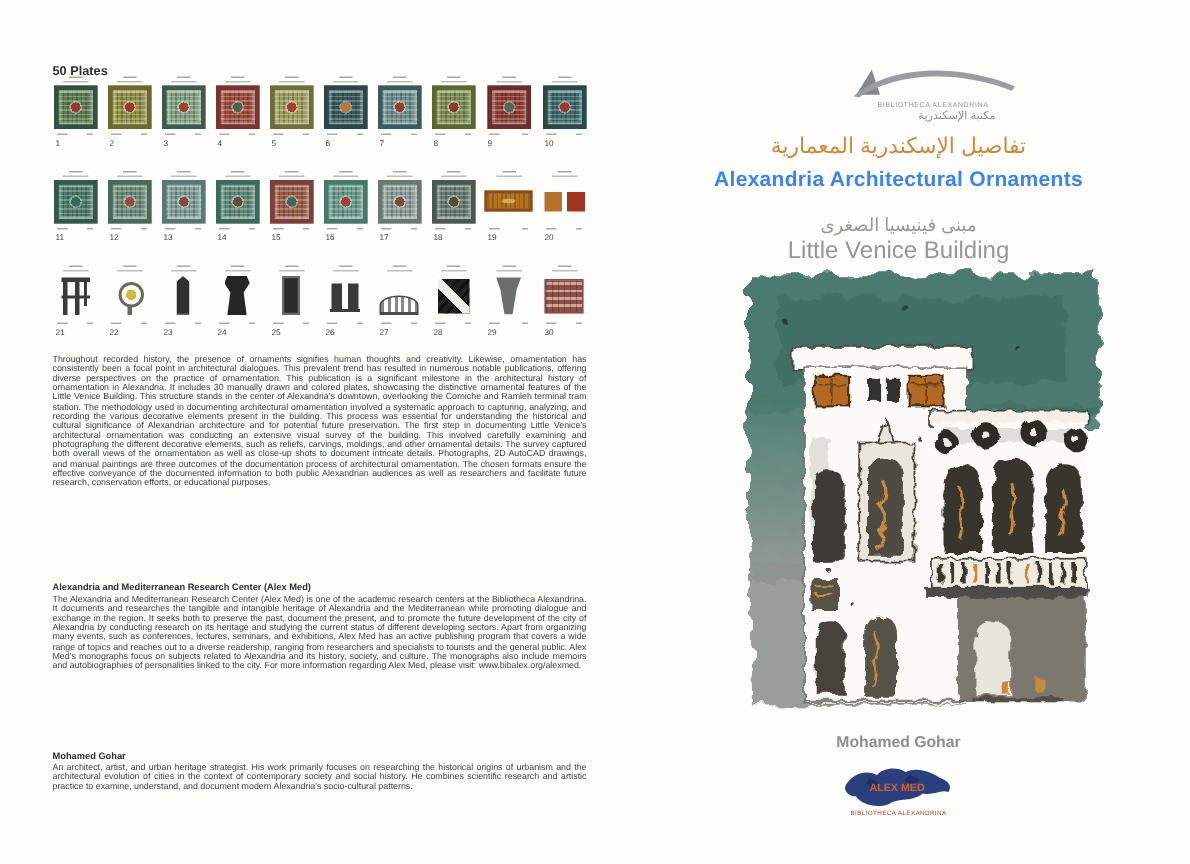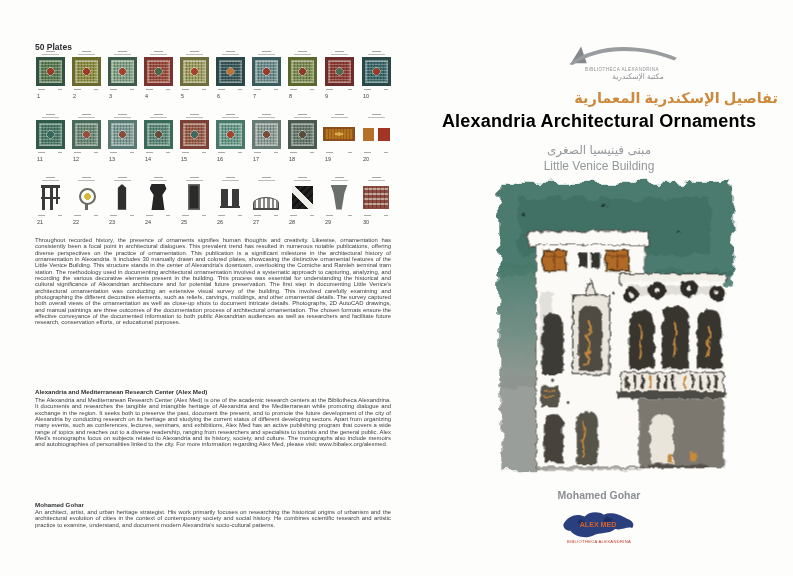--- a/index.html
+++ b/index.html
@@ -87,24 +87,24 @@
   .p-alexmed{top:355px;}
   .h-gohar{top:460px;}
   .p-gohar{top:467px;}
 
   
   .front{position:absolute;left:420px;top:40px;width:358px;text-align:center;}
   .ba-logo{position:absolute;top:0;left:0;width:358px;display:flex;flex-direction:column;align-items:center;transform:translateX(23px);}
   .ba-logo svg{display:block;}
   .ba-latin{font-size:4.6px;letter-spacing:.45px;color:#8e9194;margin-top:1px;}
   .ba-arabic{font-size:7.5px;color:#8e9194;margin-top:0px;direction:rtl;margin-left:32px;}
-  .title-ar{position:absolute;top:50px;left:0;width:358px;font-size:14.5px;font-weight:bold;color:#cd8a3d;direction:rtl;text-align:right;}
-  .title-en{position:absolute;top:71px;left:0;width:358px;font-size:18px;font-weight:bold;color:#000000;letter-spacing:.2px;}
+  .title-ar{position:absolute;top:50px;left:0;width:358px;font-size:14.5px;font-weight:normal;color:#cd8a3d;direction:rtl;}
+  .title-en{position:absolute;top:71px;left:0;width:358px;font-size:14px;font-weight:bold;color:#3b82f6;letter-spacing:.2px;}
   .sub-ar{position:absolute;top:103px;left:0;width:358px;font-size:12px;color:#94989b;direction:rtl;}
-  .sub-en{position:absolute;top:119px;left:0;width:358px;font-size:12px;color:#94989b;}
+  .sub-en{position:absolute;top:119px;left:0;width:358px;font-size:16px;color:#94989b;}
   .illustration{position:absolute;top:137px;left:34px;}
   .author{position:absolute;top:449px;left:0;width:358px;font-size:10.5px;font-weight:bold;color:#8b8f92;}
   .alexmed-logo{position:absolute;top:469px;left:0;width:358px;display:flex;justify-content:center;}
 </style>
 </head>
 <body>
 
 <div class="canvas">
 
   <section class="back">

